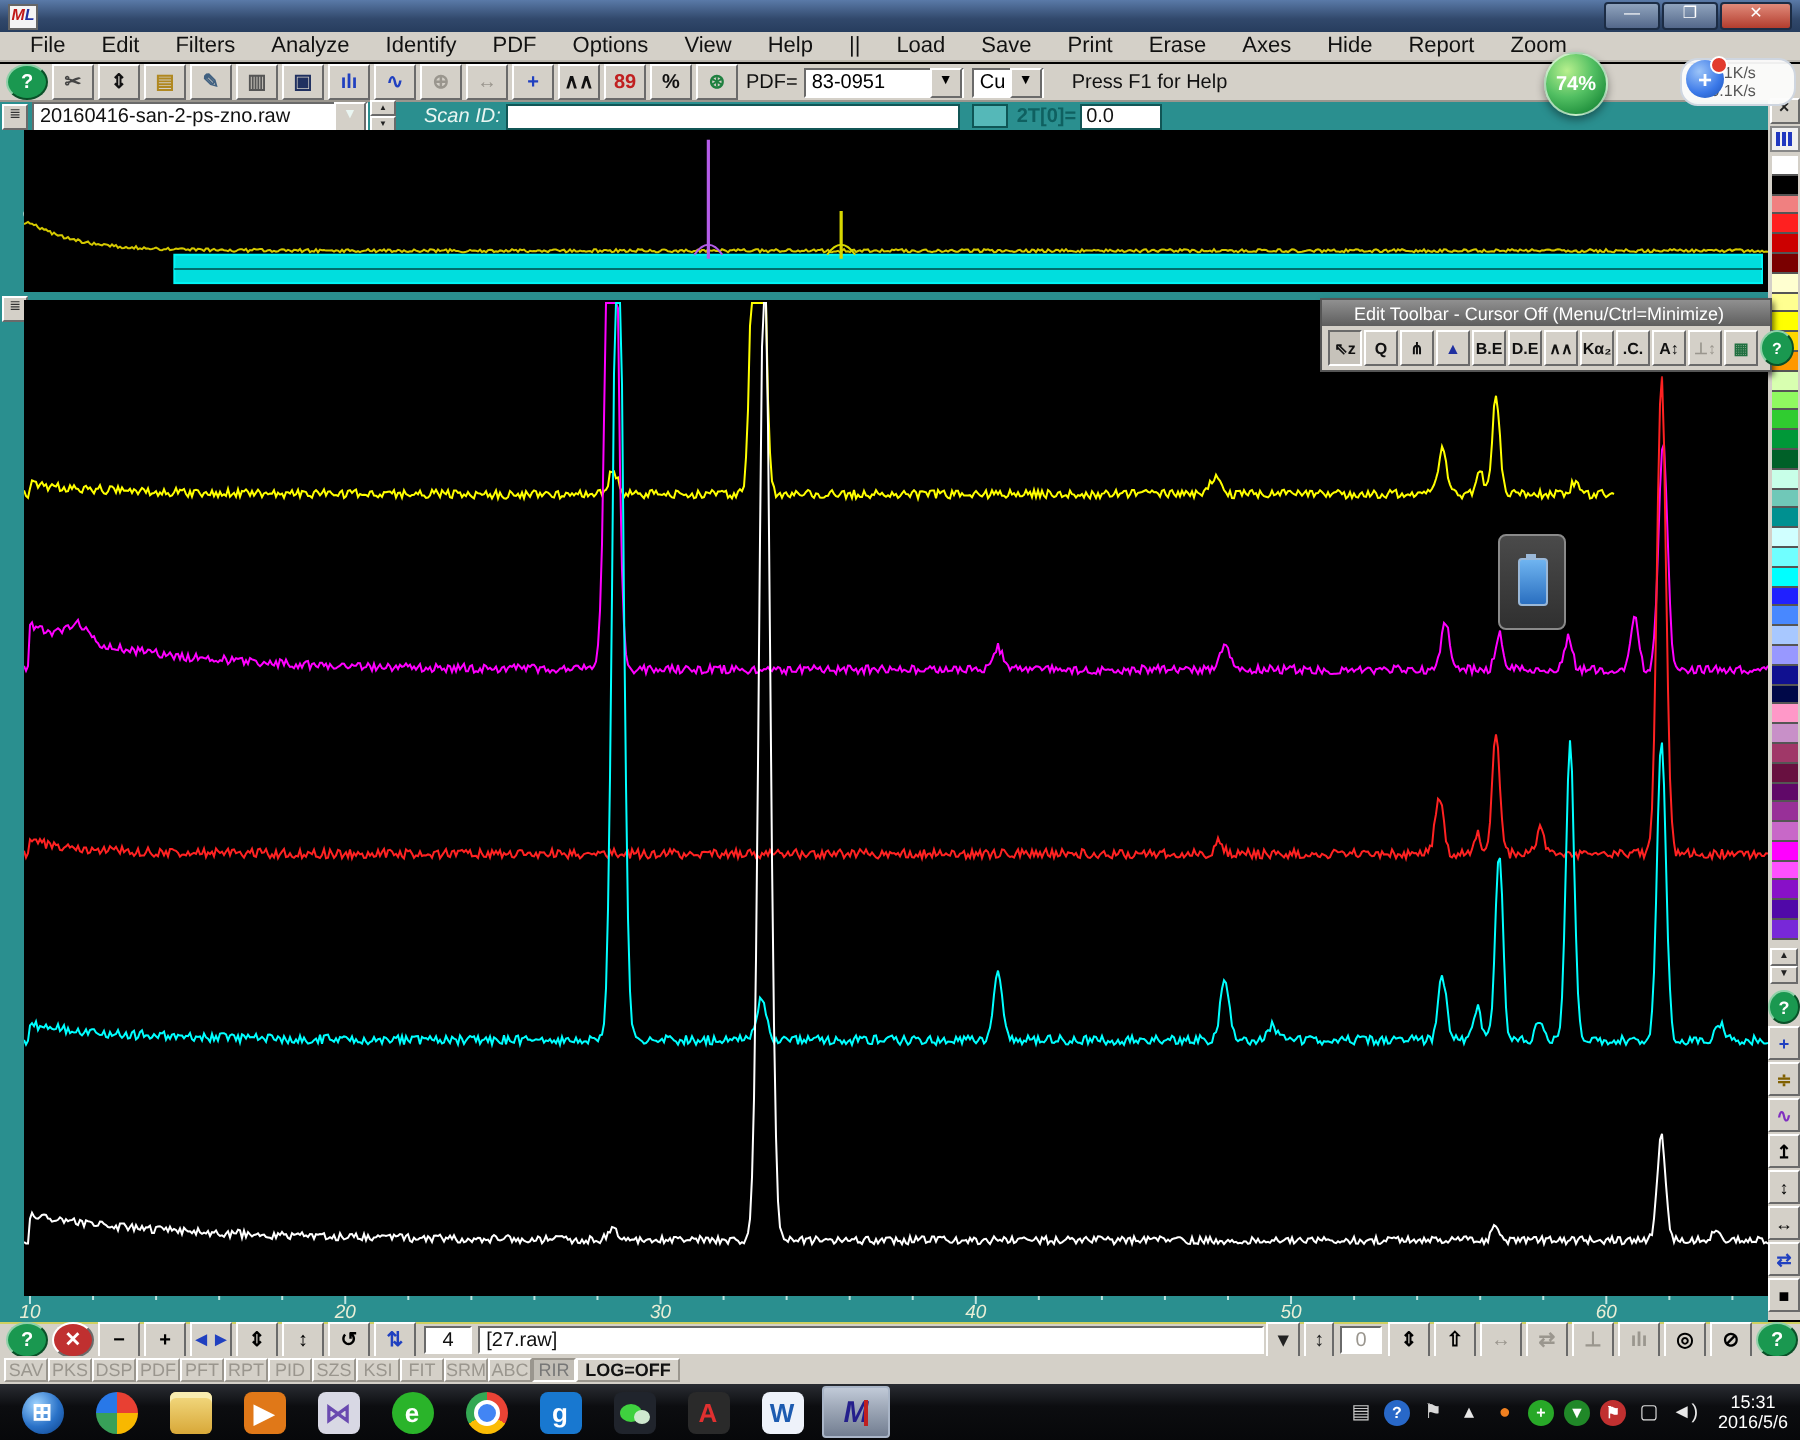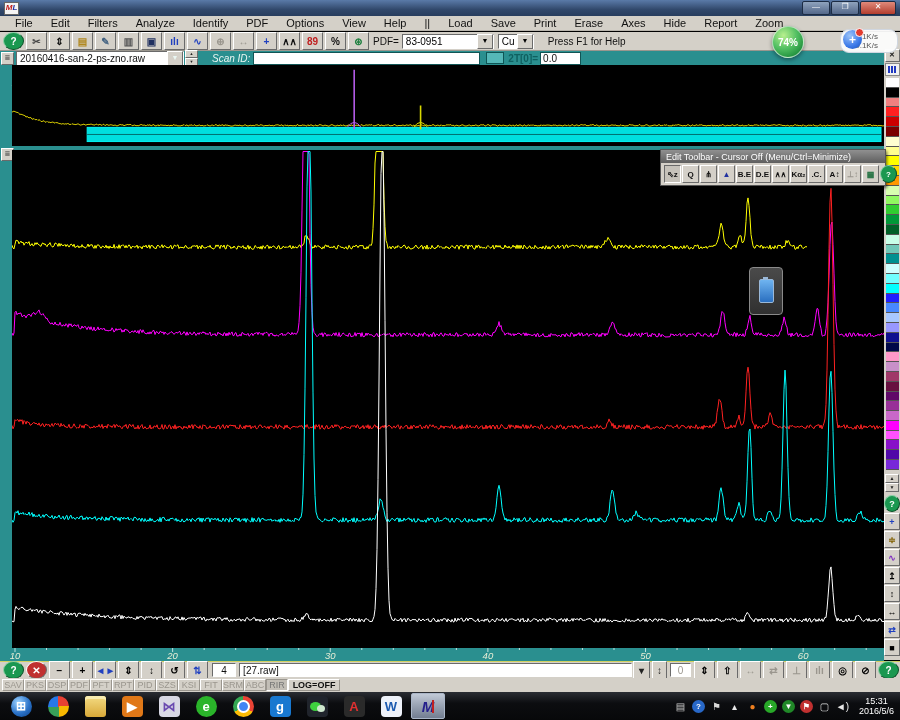--- a/index.html
+++ b/index.html
@@ -97,21 +97,21 @@
   .task-item.active{background:linear-gradient(rgba(220,230,245,.85),rgba(150,165,190,.75));border:1px solid #aab6c8;box-sizing:border-box}
   .tile{width:21px;height:21px;border-radius:4px;display:flex;align-items:center;justify-content:center;font-weight:bold;font-size:13px}
   .circle-ic{border-radius:50% !important}
   #tray{margin-left:auto;display:flex;align-items:center;gap:5px;padding-right:4px}
   .tray-ic{font-size:10px;color:#ddd;width:13px;height:13px;display:flex;align-items:center;justify-content:center;flex:none}
   .tray-ic.circ{border-radius:50%;font-size:8px;font-weight:bold}
   #clock{color:#fff;font-size:9px;text-align:center;line-height:10px;padding:0 6px}
   
   #edit-toolbar{left:660px;top:149px;width:224px;background:#d4d0c8;border:1px solid #555;box-shadow:1px 2px 3px rgba(0,0,0,.6)}
   #et-title{height:13px;background:linear-gradient(#909090,#5e5e5e);color:#fff;font-size:9px;display:flex;
-            align-items:center;padding-left:5px;white-space:nowrap}
+            align-items:center;padding-left:16px;white-space:nowrap}
   #et-btns{display:flex;padding:2px 3px;gap:1px}
   #et-btns .tbtn{width:15px;height:16px;margin:0;font-size:8px}
   #ball{left:772px;top:26px;width:30px;height:30px;border-radius:50%;
         background:radial-gradient(circle at 35% 28%,#b8f08e,#53c063 45%,#1f8f3c 80%);
         border:1px solid rgba(255,255,255,.6);color:#fff;font-size:10px;font-weight:bold;
         display:flex;align-items:center;justify-content:center;box-shadow:0 2px 4px rgba(0,0,0,.4);z-index:30}
   #speedbox{left:840px;top:29px;width:58px;height:24px;background:rgba(252,252,252,.95);border-radius:9px;
             border:1px solid #cfd6e0;font-size:8px;color:#555;display:flex;flex-direction:column;justify-content:center;
             padding-left:8px;box-sizing:border-box;z-index:29}
   #speedbox .up b{color:#d04428;font-style:normal}
@@ -205,21 +205,21 @@
         <span style="color: rgb(192, 32, 32);">89</span>
       </div>
       <div class="tbtn">
         <span style="color: rgb(17, 17, 17);">%</span>
       </div>
       <div class="tbtn">
         <span style="color: rgb(32, 128, 64);">⊛</span>
       </div>
     </span>
   <span class="lbl">PDF=</span>
-  <span class="combo" style="width:92px">
+  <span class="combo" style="width:80px">
     <span>83-0951</span>
     <span class="arrow">▼</span>
   </span>
   <span class="combo" style="width:36px;margin-left:4px">
     <span>Cu</span>
     <span class="arrow">▼</span>
   </span>
   <span class="lbl" style="margin-left:14px">Press F1 for Help</span>
 </div>
 

